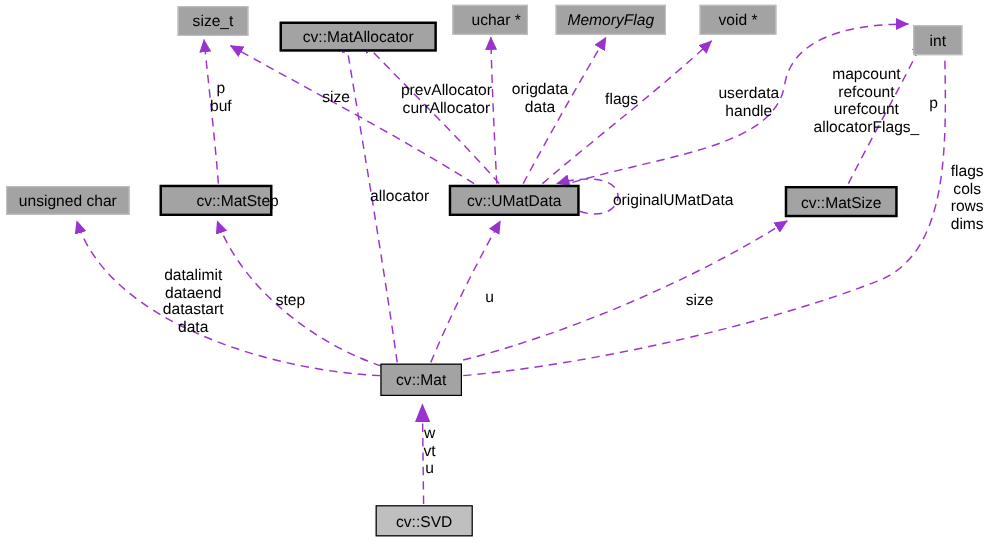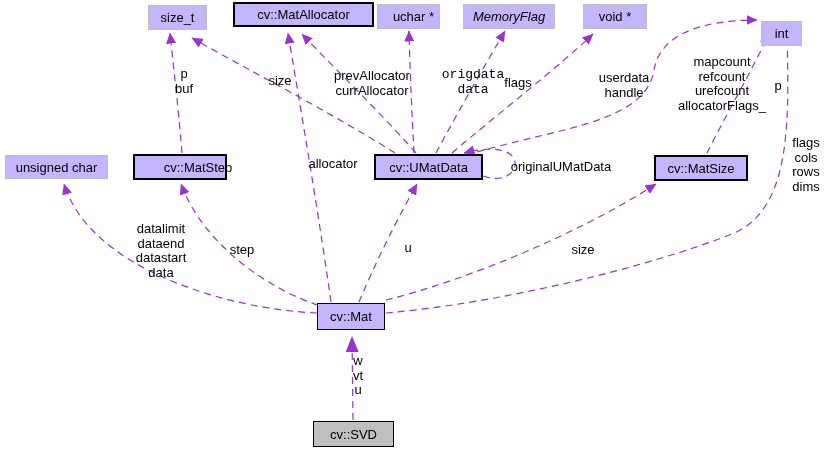--- a/index.html
+++ b/index.html
@@ -4,21 +4,21 @@
 <style>
   html,body{margin:0;padding:0;}
   body{
     width:830px;height:455px;position:relative;background:#ffffff;
     font-family:"Liberation Sans","DejaVu Sans",sans-serif;
     font-size:13px;color:#000;overflow:hidden;
   }
   #edges{position:absolute;left:0;top:0;width:830px;height:455px;}
   .node{
     position:absolute;display:flex;align-items:center;justify-content:center;
-    background:#c4b5fd;box-sizing:border-box;text-align:center;white-space:nowrap;
+    background:#a3a3a3;box-sizing:border-box;text-align:center;white-space:nowrap;
   }
   .plain{border:1px solid #bebebe;}
   .cls{border:2px solid #000;}
   .thin{border:1.5px solid #000;}
   .current{border:1.5px solid #000;background:#bfbfbf;}
   .elabel{
     position:absolute;transform:translate(-50%,-50%);
     white-space:pre;text-align:center;line-height:14.5px;
   }
 </style>
@@ -48,40 +48,40 @@
     <path d="M386,313 C500,303 645,268 732,234 C792,210 789,120 787,34" marker-end="url(#arrow)"></path>
     <path d="M386,300 C470,279 580,233 656,184" marker-end="url(#arrow)"></path>
     <path d="M359,302 C374,266 396,221 417,184" marker-end="url(#arrow)"></path>
     <path d="M318,305 C268,289 203,244 181,184" marker-end="url(#arrow)"></path>
     <path d="M317,313 C225,309 90,268 64,184" marker-end="url(#arrow)"></path>
     <path d="M353,420 L352,337" marker-end="url(#arrowBig)"></path>
   </g>
 </svg>
 
 <div class="node plain" style="left:148px;top:5px;width:59px;height:25px;">size_t</div>
-<div class="node cls" style="left:233px;top:2px;width:141px;height:25px;">cv::MatAllocator</div>
+<div class="node cls" style="left:233px;top:18px;width:131px;height:25px;">cv::MatAllocator</div>
 <div class="node plain" style="left:377px;top:4px;width:63px;height:25px;padding-left:10px;">uchar *</div>
 <div class="node plain" style="left:463px;top:4px;width:92px;height:25px;font-style:italic;">MemoryFlag</div>
 <div class="node plain" style="left:583px;top:4px;width:64px;height:25px;">void *</div>
 <div class="node plain" style="left:761px;top:5px;width:41px;height:25px;margin-top:16px;">int</div>
 
 <div class="node plain" style="left:5px;top:155px;width:103px;height:24px;">unsigned char</div>
 <div class="node cls" style="left:133px;top:154px;width:94px;height:26px;padding-left:36px;">cv::MatStep</div>
 <div class="node cls" style="left:374px;top:154px;width:109px;height:26px;">cv::UMatData</div>
 <div class="node cls" style="left:654px;top:155px;width:94px;height:26px;">cv::MatSize</div>
 
 <div class="node thin" style="left:317px;top:303px;width:68px;height:27px;">cv::Mat</div>
 <div class="node current" style="left:313px;top:421px;width:81px;height:26px;">cv::SVD</div>
 
 <div class="elabel" style="left:184px;top:81px;">p
 buf</div>
 <div class="elabel" style="left:280px;top:81px;">size</div>
 <div class="elabel" style="left:372px;top:83px;">prevAllocator
 currAllocator</div>
-<div class="elabel" style="left:473px;top:82px;font-family:Liberation Mono, monospace;">origdata
+<div class="elabel" style="left:450px;top:82px;">origdata
 data</div>
 <div class="elabel" style="left:518px;top:83px;">flags</div>
 <div class="elabel" style="left:624px;top:85px;">userdata
 handle</div>
 <div class="elabel" style="left:700px;top:84px;margin-left:22px;">mapcount
 refcount
 urefcount
 allocatorFlags_</div>
 <div class="elabel" style="left:778px;top:86px;">p</div>
 <div class="elabel" style="left:333px;top:164px;">allocator</div>

